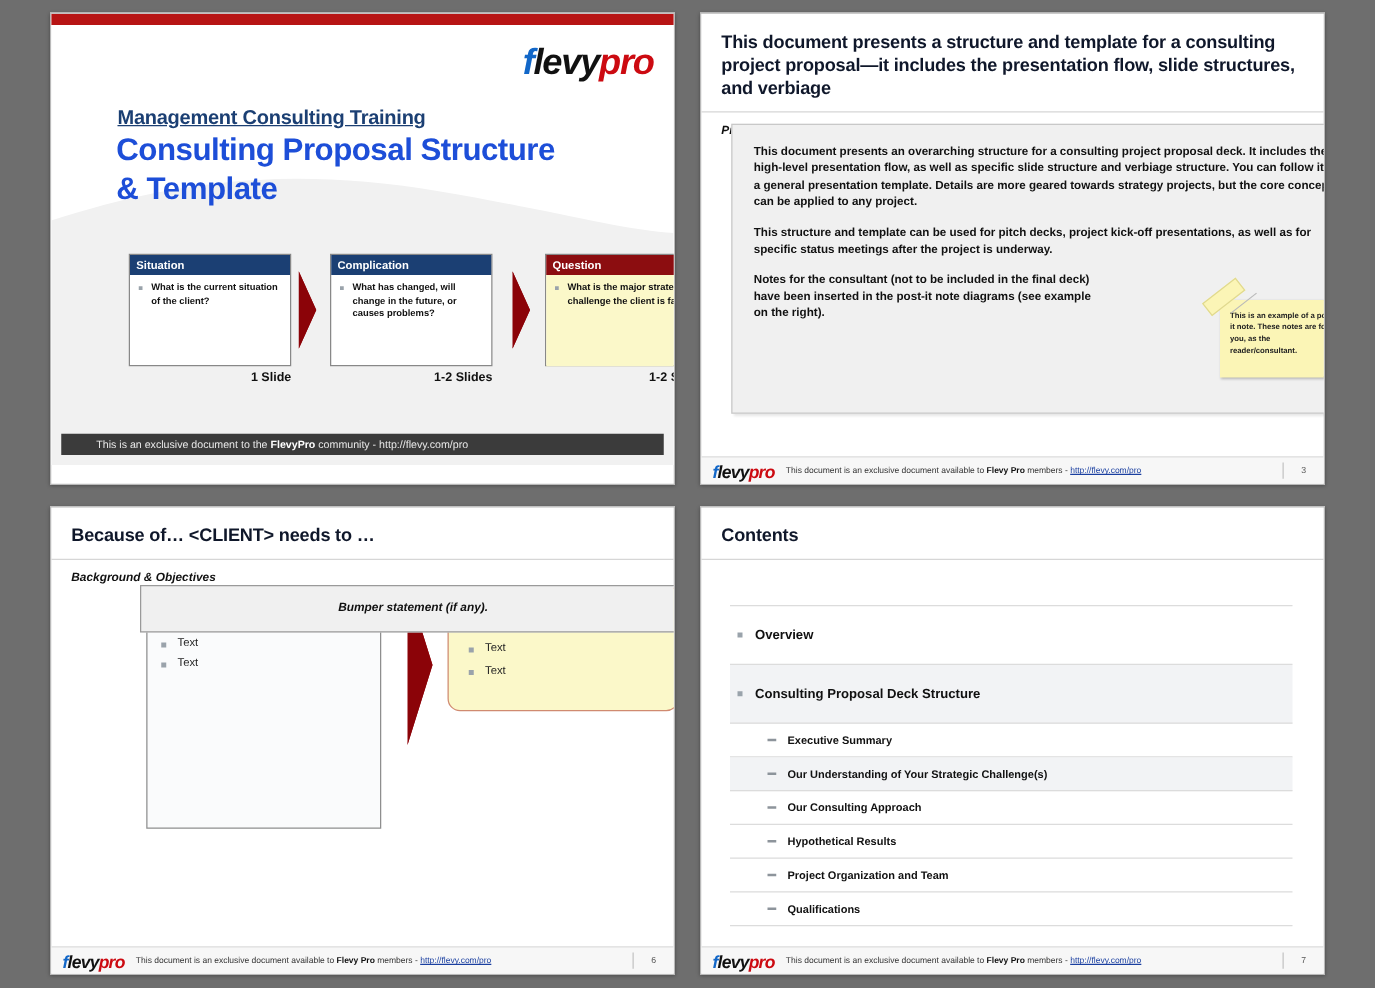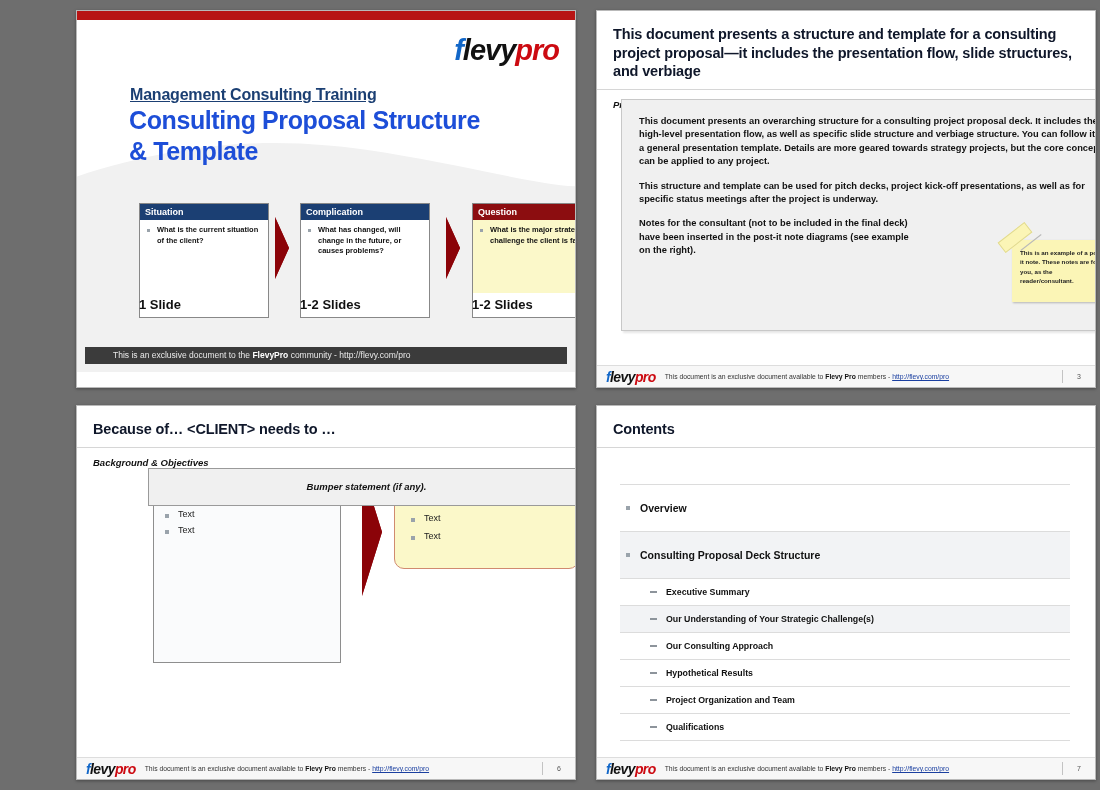--- a/index.html
+++ b/index.html
@@ -14,21 +14,20 @@
     width: 1100px; height: 790px;
   }
 
   
   .slide {
     position: absolute;
     background: #ffffff;
     border: 1px solid #b9b9b9;
     box-shadow: 0 1px 3px rgba(0,0,0,.35);
     overflow: hidden;
-    margin-left: 36px;
   }
   #slide-1 { left: 40px;  top: 10px;  width: 500px; height: 378px; }
   #slide-2 { left: 560px; top: 10px;  width: 500px; height: 378px; }
   #slide-3 { left: 40px;  top: 405px; width: 500px; height: 375px; }
   #slide-4 { left: 560px; top: 405px; width: 500px; height: 375px; }
 
   
   .s1-topbar { height: 9px; background: #b71414; }
   .s1-body { position: relative; height: 352px; background:#ffffff; }
   .s1-wave {
@@ -52,21 +51,21 @@
   .s1-title {
     position: absolute; left: 52px; top: 85px;
     font-size: 25px; font-weight: bold; color: #1d4ed8;
     line-height: 1.22; letter-spacing: -.4px;
   }
 
   
   .scq-wrap { position: absolute; left: 60px; top: 183px; width: 470px; }
   .scq-row { position: relative; height: 92px; }
   .scq-box {
-    position: absolute; top: 0; width: 130px; height: 115px;
+    position: absolute; top: 0; width: 130px; height: 90px;
     border: 1px solid #888; background: #fff;
   }
   .scq-box.b1 { left: 2px; }
   .scq-box.b2 { left: 163px; }
   .scq-box.b3 { left: 335px; }
   .scq-head {
     height: 16px; line-height: 16px;
     font-size: 9px; font-weight: bold; color: #fff;
     padding-left: 5px; background: #1b3f73;
   }
@@ -81,22 +80,22 @@
   .scq-li::before {
     content: ""; position: absolute; left: 1px; top: 4px;
     width: 3px; height: 3px; background: #9aa3ab;
   }
   .scq-arrow { position: absolute; top: 14px; width: 20px; height: 62px; }
   .scq-arrow.a1 { left: 137px; }
   .scq-arrow.a2 { left: 308px; }
   .scq-arrow svg { display: block; }
   .scq-caps { position: relative; height: 18px; margin-top: 2px; }
   .scq-cap {
-    position: absolute; top: 0; width: 130px; text-align: left;
-    font-size: 13px; font-weight: bold; color: #111;
+    position: absolute; top: 0; width: 130px; text-align: right;
+    font-size: 10px; font-weight: bold; color: #111;
   }
   .scq-cap.c1 { left: 2px; }
   .scq-cap.c2 { left: 163px; }
   .scq-cap.c3 { left: 335px; }
 
   .s1-footer {
     position: absolute; left: 8px; right: 8px; bottom: 8px; height: 17px;
     background: #3b3b3b; color: #e9e9e9;
     font-size: 8.5px; line-height: 17px; padding-left: 28px;
   }

